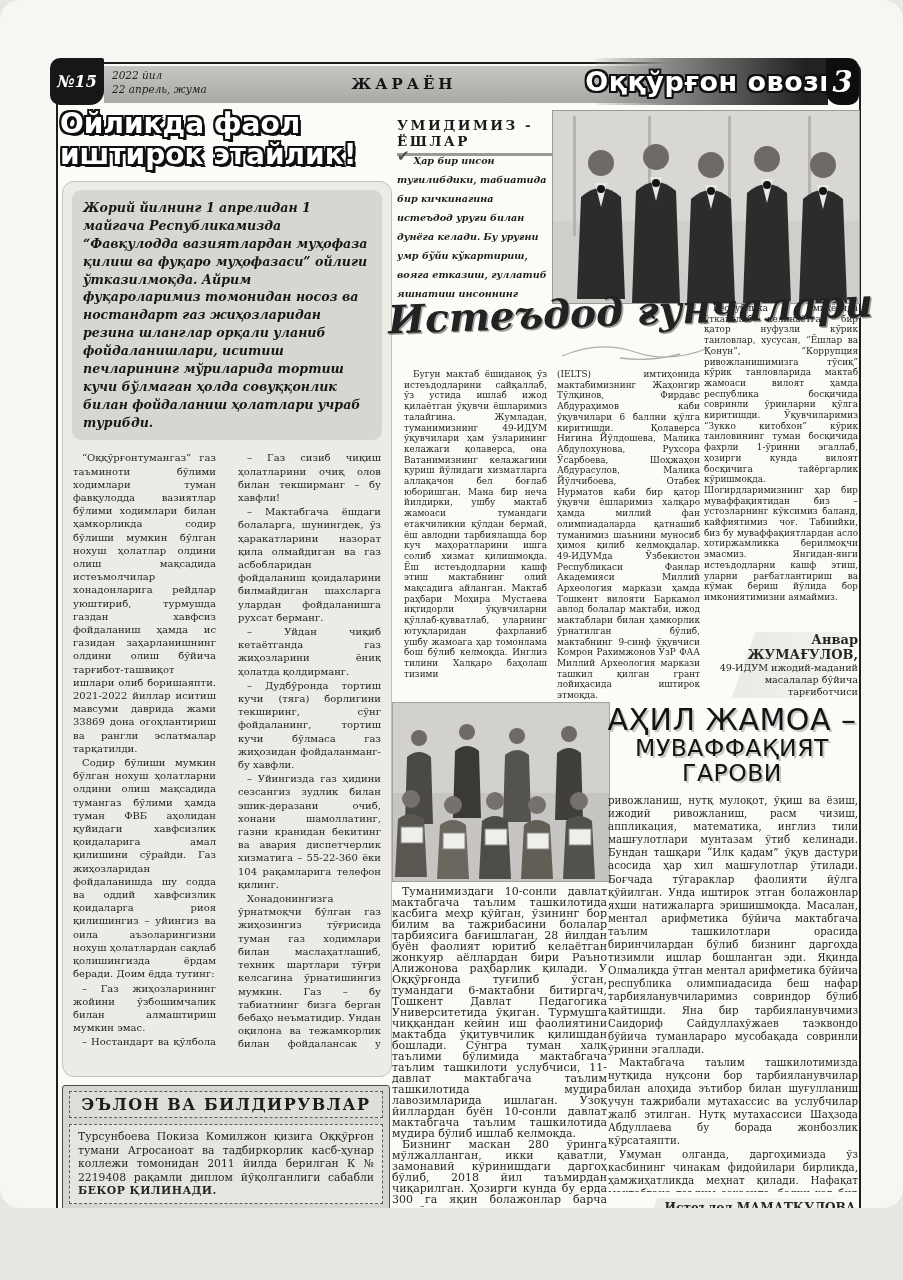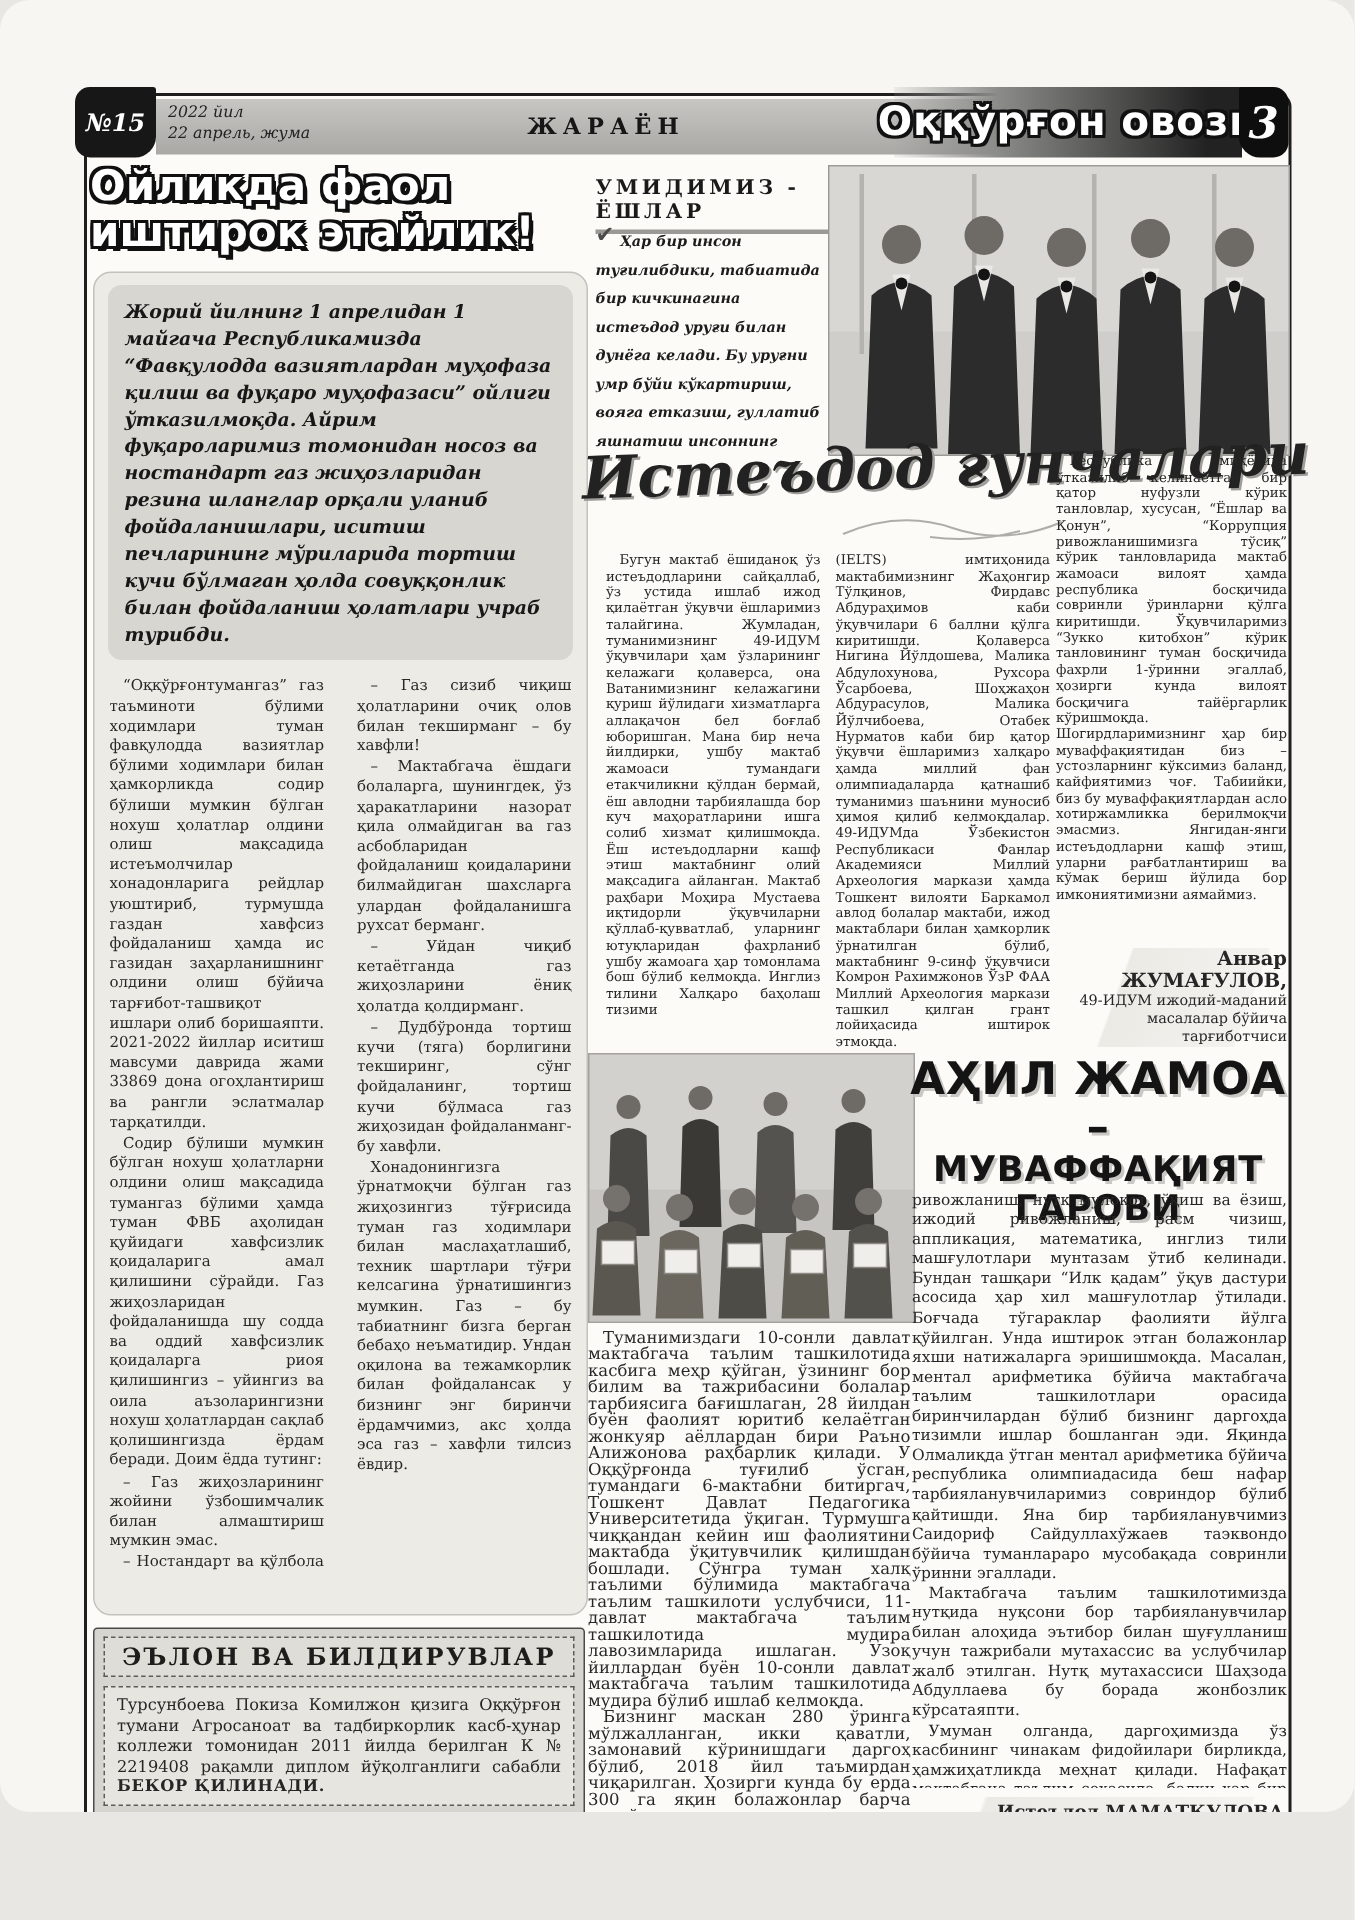--- a/index.html
+++ b/index.html
@@ -45,21 +45,21 @@
   .mcol.indent{text-indent:9px;padding-left:12px;}
   .right-col3{position:absolute;left:704px;top:303px;width:154px;height:322px;font-size:8.9px;line-height:10.7px;text-align:justify;text-indent:9px;overflow:hidden;}
   .sig-youth{position:absolute;left:700px;top:632px;width:158px;text-align:right;background:linear-gradient(110deg,transparent 30%,#eceae5 31%,#f3f2ee 80%,transparent 81%);}
   .sig-youth .sig-name{font-weight:bold;font-size:13px;}
   .sig-youth .sig-role{font-size:9.6px;line-height:12px;}
 
   
   .photo2{position:absolute;left:392px;top:702px;width:216px;height:178px;overflow:hidden;border:1px solid #a3a29e;background:#c6c5c2;}
   .kg-left{position:absolute;left:392px;top:886px;width:215px;height:378px;font-size:11px;line-height:11px;text-align:justify;overflow:hidden;}
   .kg-left p{margin:0;text-indent:10px;}
-  .ahil-title{position:absolute;left:606px;top:704px;width:252px;text-align:center;font-family:"DejaVu Sans",sans-serif;font-weight:bold;color:#141414;}
+  .ahil-title{position:absolute;left:606px;top:704px;width:252px;text-align:center;font-family:"DejaVu Sans",sans-serif;font-weight:normal;color:#141414;}
   .ahil-l1{font-size:30px;line-height:1.05;letter-spacing:0.5px;text-shadow:2px 2px 0 #c9c8c4;}
   .ahil-l2{font-size:23.5px;line-height:1.1;letter-spacing:0.5px;text-shadow:2px 2px 0 #c9c8c4;}
   .ahil-text{position:absolute;left:608px;top:794px;width:250px;height:398px;font-size:10.3px;line-height:13.1px;text-align:justify;overflow:hidden;}
   .ahil-text p{margin:0;text-indent:11px;}
   .ahil-text p.cont{text-indent:0;}
   .sig-kg{position:absolute;left:608px;top:1198px;width:250px;text-align:right;background:linear-gradient(110deg,transparent 18%,#eceae5 19%,#f4f3ef 85%,transparent 86%);padding:3px 2px;}
   .sig-kg .sig-name{font-weight:bold;font-size:12.2px;}
   .sig-kg .sig-role{font-size:13px;}
 </style>
 </head>
@@ -97,20 +97,21 @@
           <p>Содир бўлиши мумкин бўлган нохуш ҳолатларни олдини олиш мақсадида тумангаз бўлими ҳамда туман ФВБ аҳолидан қуйидаги хавфсизлик қоидаларига амал қилишини сўрайди. Газ жиҳозларидан фойдаланишда шу содда ва оддий хавфсизлик қоидаларга риоя қилишингиз – уйингиз ва оила аъзоларингизни нохуш ҳолатлардан сақлаб қолишингизда ёрдам беради. Доим ёдда тутинг:</p>
           <p>– Газ жиҳозларининг жойини ўзбошимчалик билан алмаштириш мумкин эмас.</p>
           <p>– Ностандарт ва қўлбола газ жиҳозларидан фойдаланманг.</p>
         </div>
       <div class="lcol">
         <div>
             <p>– Газ сизиб чиқиш ҳолатларини очиқ олов билан текширманг – бу хавфли!</p>
             <p>– Мактабгача ёшдаги болаларга, шунингдек, ўз ҳаракатларини назорат қила олмайдиган ва газ асбобларидан фойдаланиш қоидаларини билмайдиган шахсларга улардан фойдаланишга рухсат берманг.</p>
             <p>– Уйдан чиқиб кетаётганда газ жиҳозларини ёниқ ҳолатда қолдирманг.</p>
             <p>– Дудбўронда тортиш кучи (тяга) борлигини текширинг, сўнг фойдаланинг, тортиш кучи бўлмаса газ жиҳозидан фойдаланманг- бу хавфли.</p>
+            <p>– Уйингизда газ ҳидини сезсангиз зудлик билан эшик-деразани очиб, хонани шамоллатинг, газни кранидан бекитинг ва авария диспетчерлик хизматига – 55-22-360 ёки 104 рақамларига телефон қилинг.</p>
             <p>Хонадонингизга ўрнатмоқчи бўлган газ жиҳозингиз тўғрисида туман газ ходимлари билан маслаҳатлашиб, техник шартлари тўғри келсагина ўрнатишингиз мумкин. Газ – бу табиатнинг бизга берган бебаҳо неъматидир. Ундан оқилона ва тежамкорлик билан фойдалансак у бизнинг энг биринчи ёрдамчимиз, акс ҳолда эса газ – хавфли тилсиз ёвдир.</p>
           </div>
 
       </div>
     </div>
   </div>
 
   <div class="ads-box">
     <div class="ads-title">ЭЪЛОН ВА БИЛДИРУВЛАР</div>
     <div>

